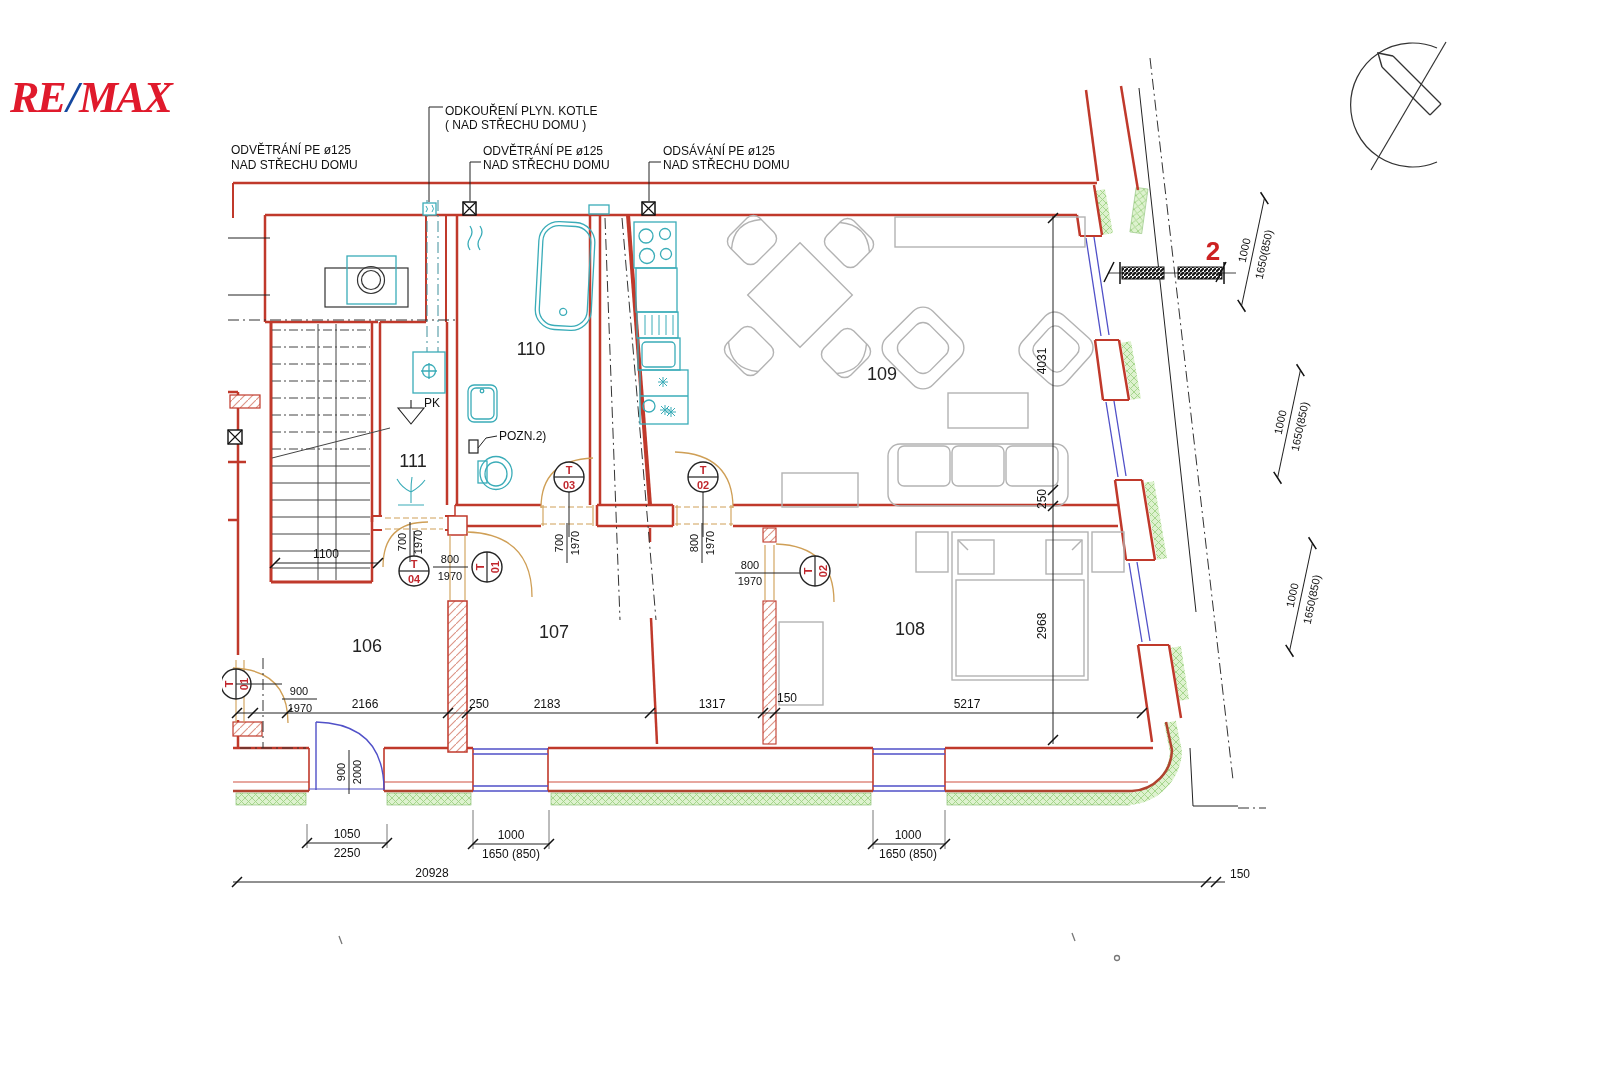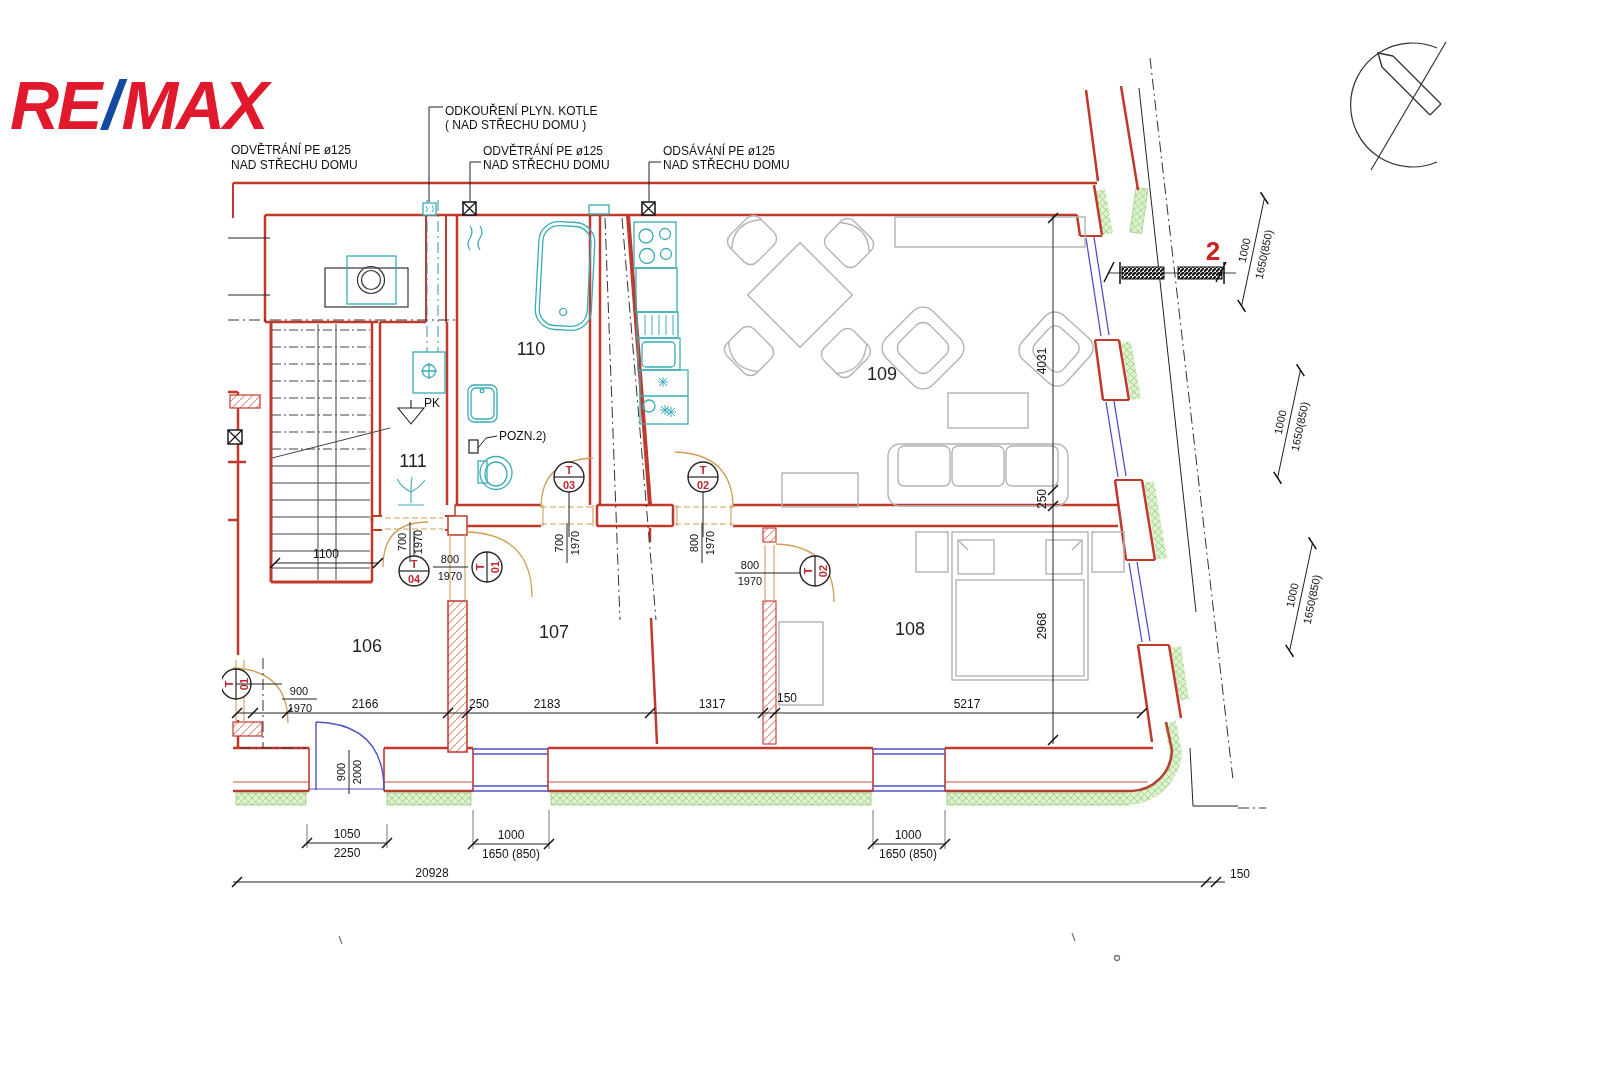--- a/index.html
+++ b/index.html
@@ -1,19 +1,19 @@
 <!DOCTYPE html>
 <html><head>
 <meta charset="utf-8">
 <style>
   html,body{margin:0;padding:0;background:#fff;}
   #stage{position:relative;width:1600px;height:1067px;background:#fff;overflow:hidden;
          font-family:"Liberation Sans", sans-serif;}
-  #logo{position:absolute;left:10px;top:66px;font-size:68px;font-weight:800;font-style:italic;
-        letter-spacing:-2px;white-space:nowrap;user-select:none;}
+  #logo{position:absolute;left:10px;top:72px;font-size:44px;font-weight:800;font-style:italic;
+        letter-spacing:-2px;white-space:nowrap;user-select:none;font-family:Liberation Serif, serif;}
   #logo .red{color:#e01a2c;}
   #logo .blue{color:#15489f;padding:0 2px;}
   svg{position:absolute;left:0;top:0;}
   text{font-family:"Liberation Sans", sans-serif;fill:#111;}
   .dim{font-size:12px;text-anchor:middle;}
   .dimS{font-size:11px;text-anchor:middle;}
   .ann{font-size:12px;text-anchor:start;}
   .room{font-size:18px;text-anchor:middle;fill:#222;}
   .tag{font-size:11px;font-weight:bold;text-anchor:middle;fill:#c1272d;}
   .sec2{font-size:26px;font-weight:bold;text-anchor:middle;fill:#cc2222;}

